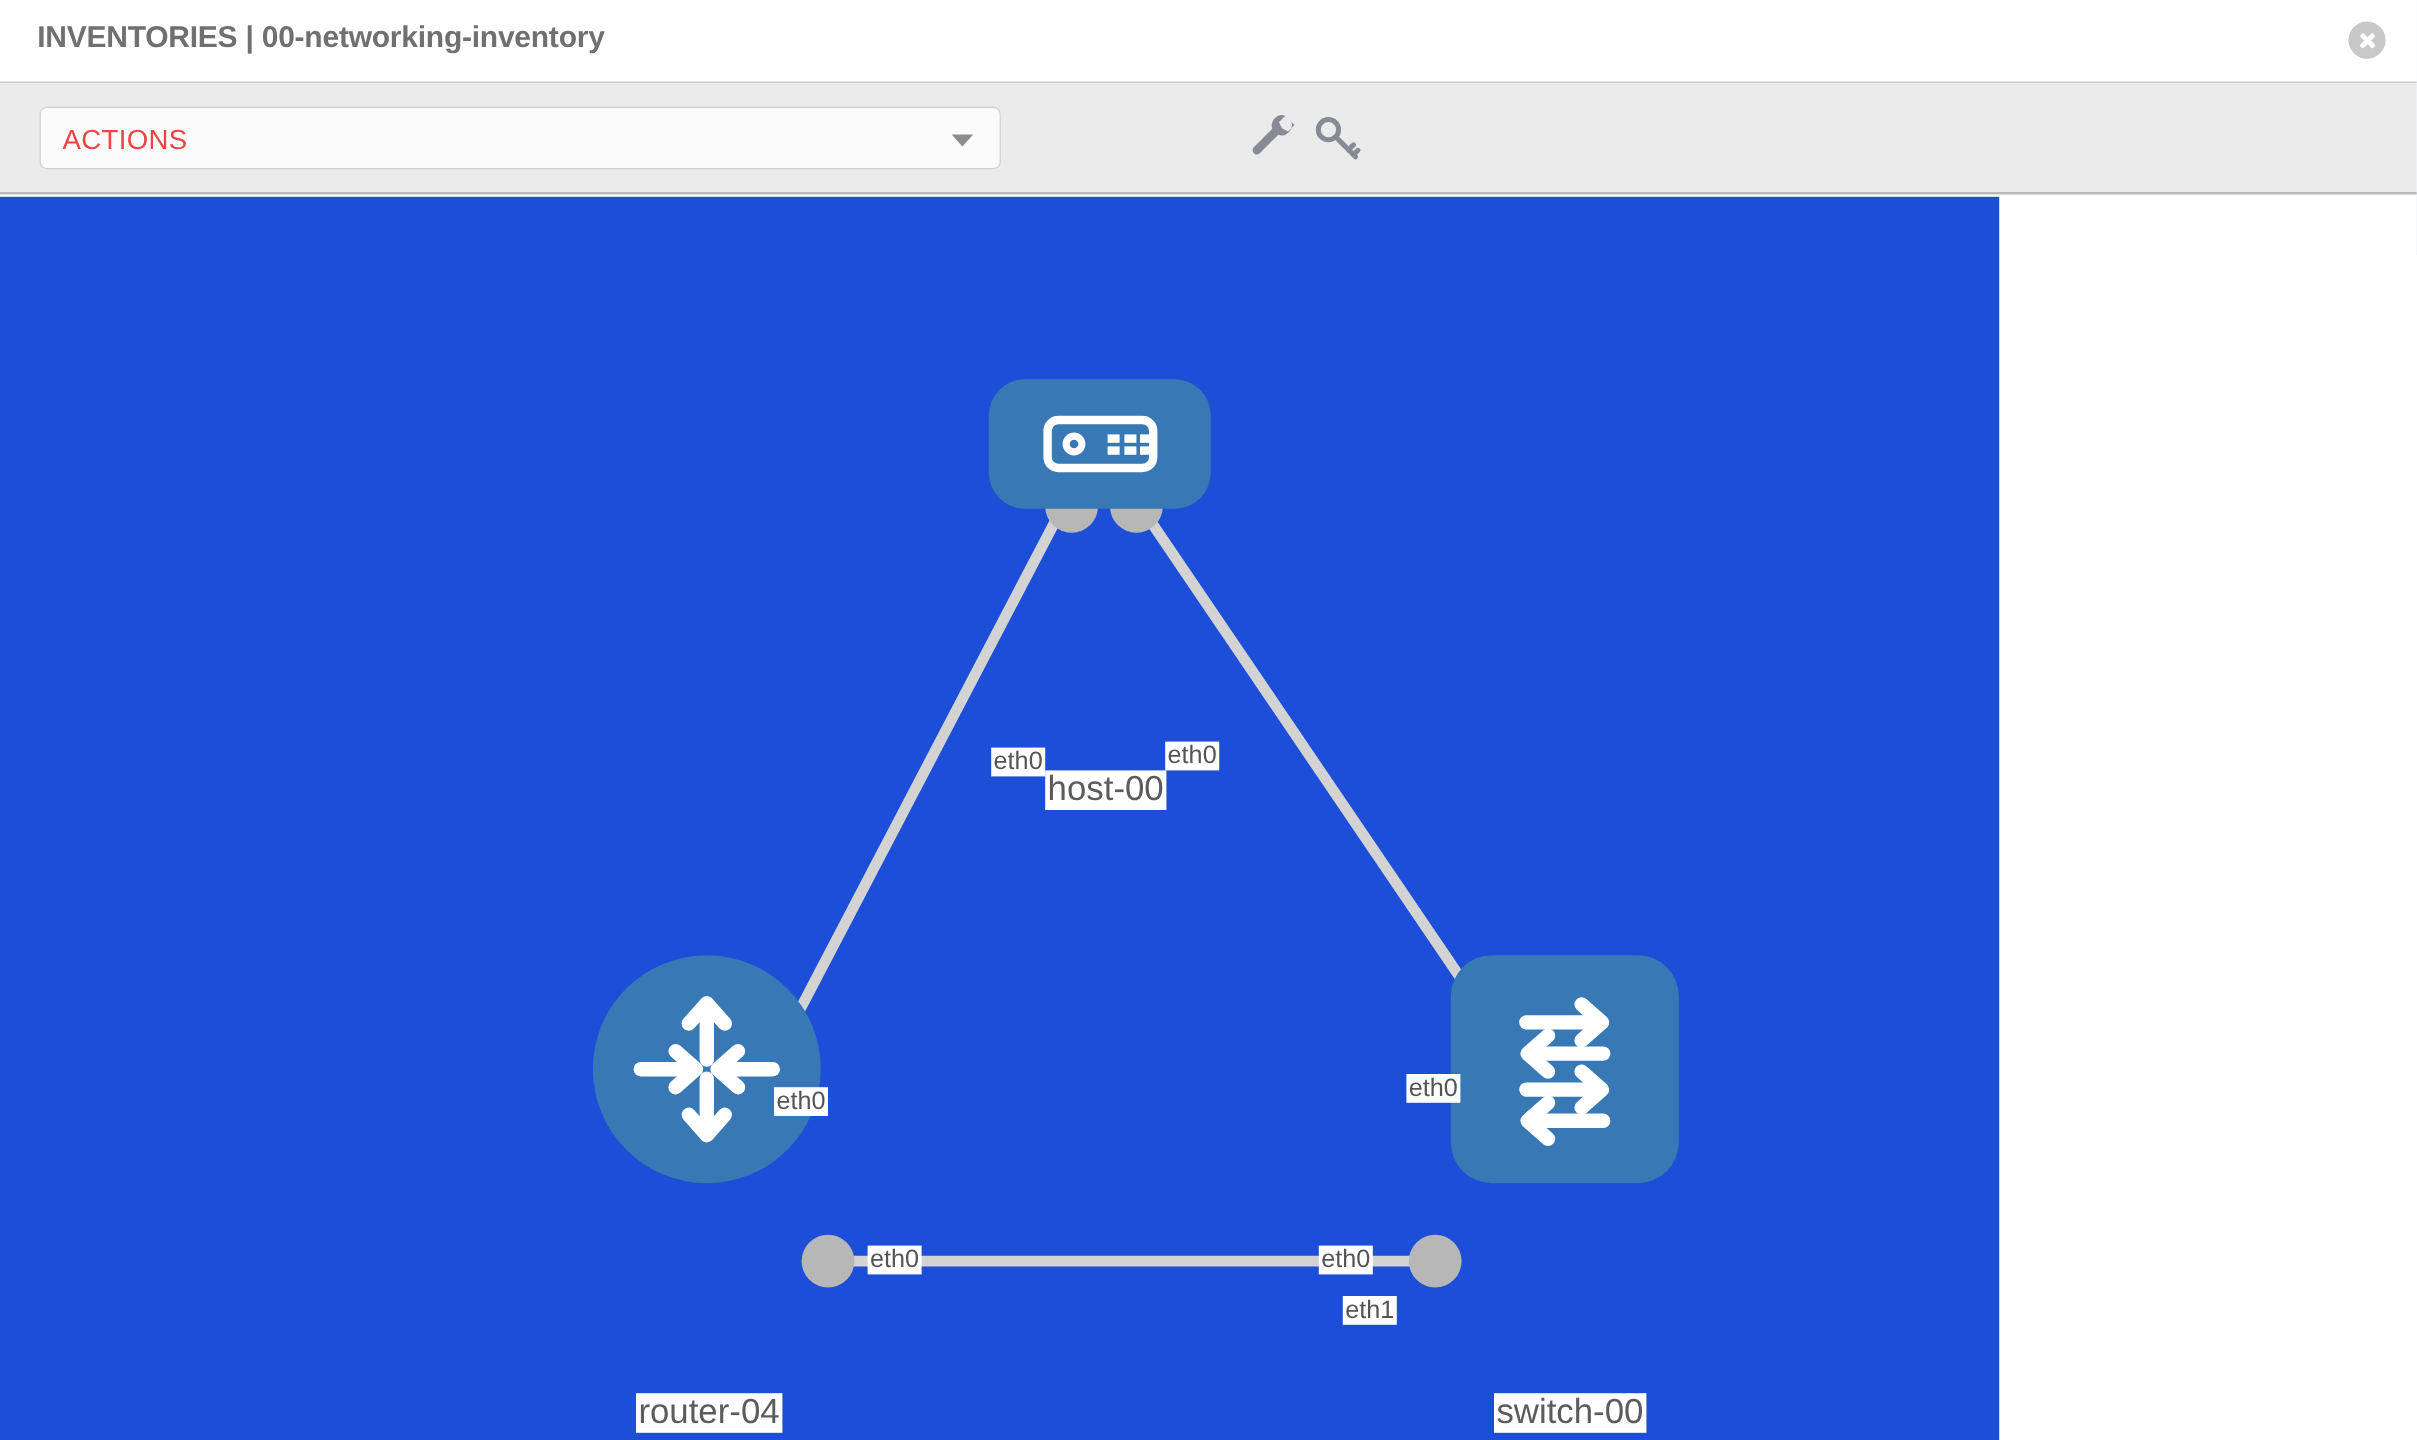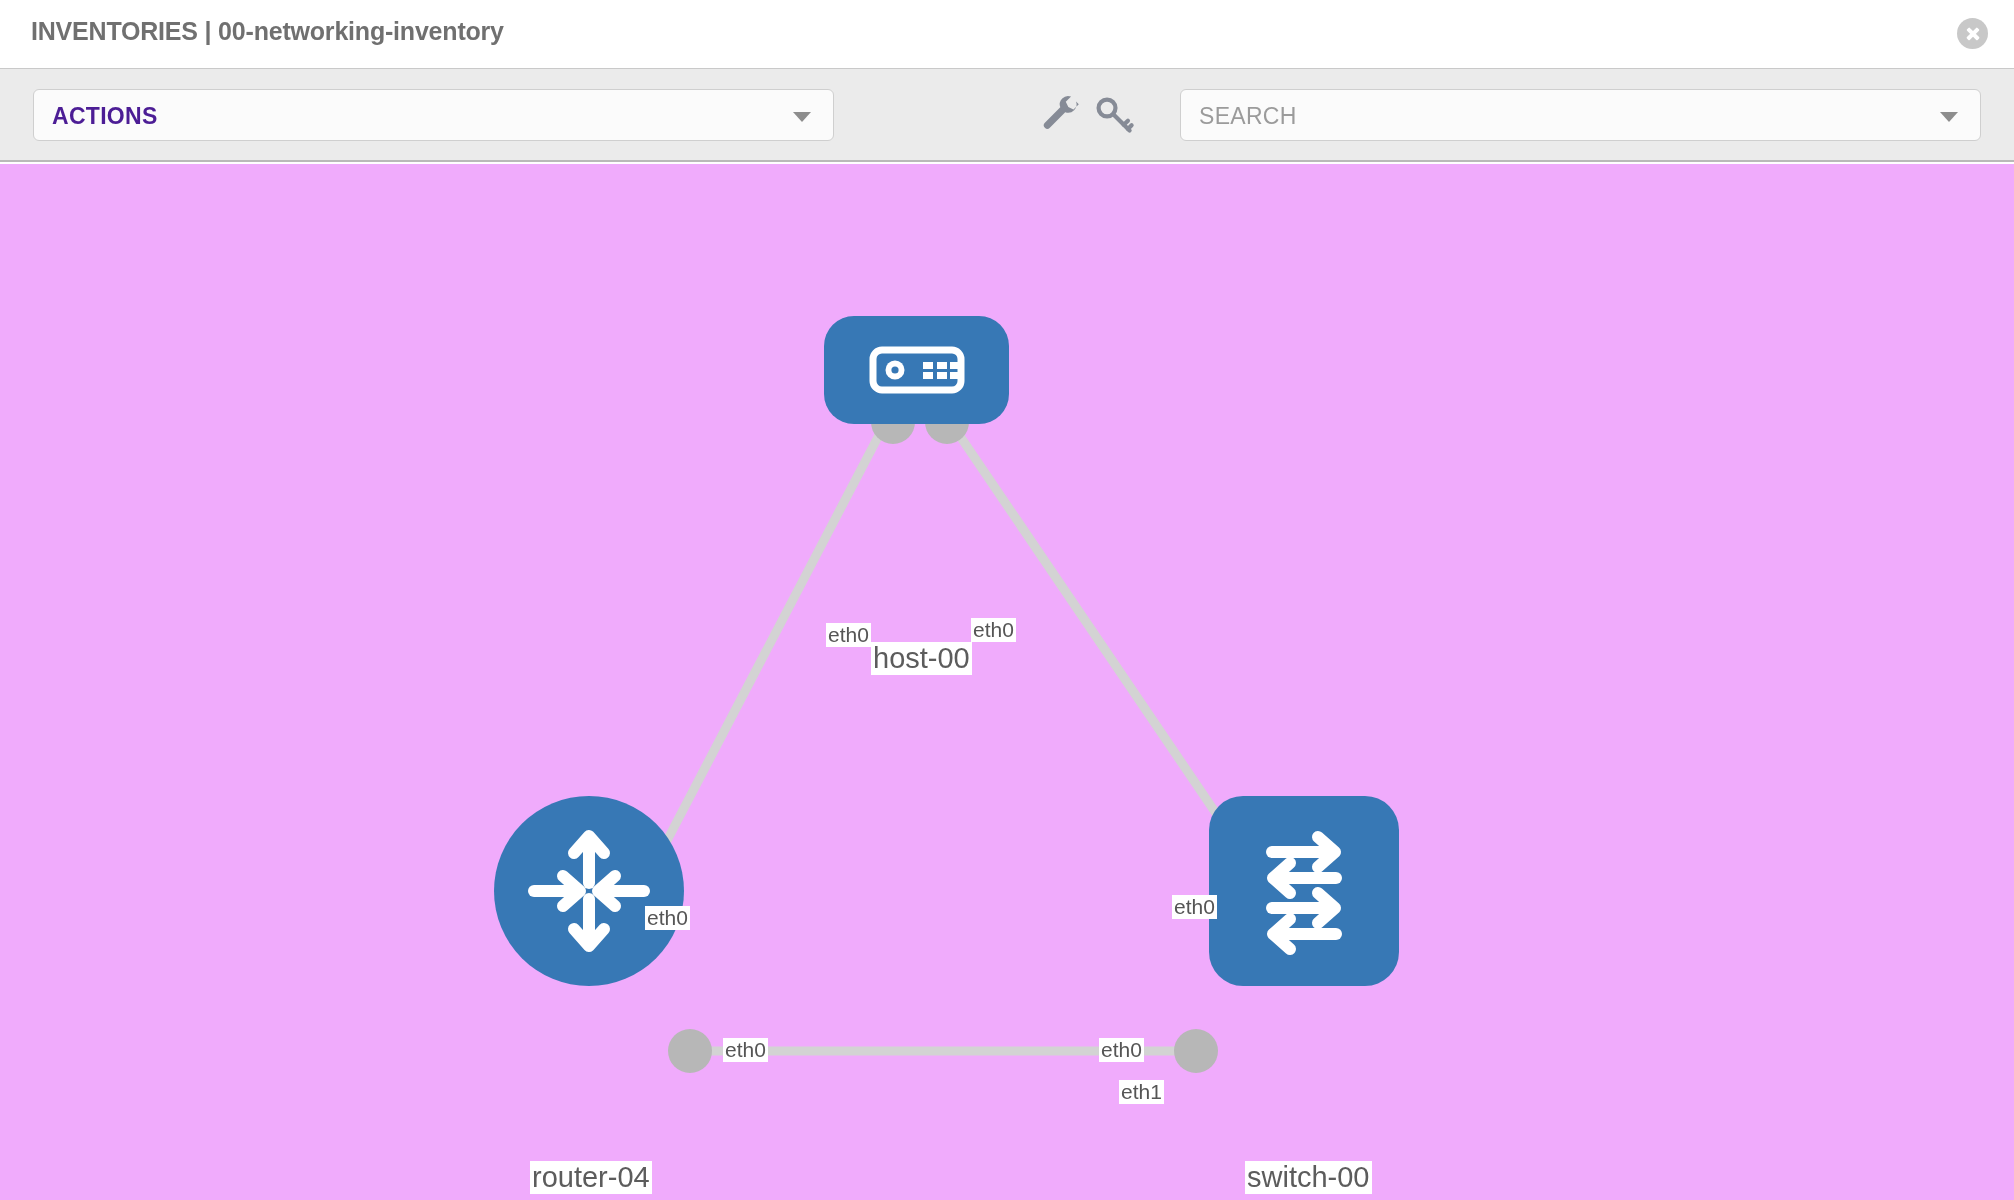--- a/index.html
+++ b/index.html
@@ -42,21 +42,21 @@
   }
   .actions-select {
     position: absolute; left: 33px; top: 20px;
     width: 801px; height: 52px;
     background: #fbfbfb;
     border: 1px solid #cfcfcf; border-radius: 6px;
     cursor: pointer;
   }
   .actions-label {
     position: absolute; left: 18px; top: 13px;
-    font-size: 23px; color: #4c1d95; letter-spacing: 0.3px; font-weight: bold;
+    font-size: 23px; color: #ef4444; letter-spacing: 0.3px;
   }
   .caret {
     position: absolute; right: 22px; top: 22px;
     width: 0; height: 0;
     border-left: 9px solid transparent;
     border-right: 9px solid transparent;
     border-top: 10px solid #8d8d8d;
   }
   .tool-icon {
     position: absolute; top: 24px; width: 44px; height: 44px;
@@ -75,22 +75,22 @@
   }
   .search-label {
     position: absolute; left: 18px; top: 13px;
     font-size: 23px; color: #9b9b9b; letter-spacing: 0.3px;
     pointer-events: none;
   }
 
   
   .canvas {
     position: absolute; left: 0; top: 164px;
-    width: 2014px; height: 1036px;
-    background: #f0abfc;
+    width: 1666px; height: 1036px;
+    background: #1d4ed8;
     overflow: hidden;
   }
   .topo-svg { position: absolute; left: 0; top: 0; width: 2014px; height: 1036px; }
 
   .iface-label {
     position: absolute;
     font-size: 21px; color: #555555;
     background: #ffffff;
     padding: 0 2px; white-space: nowrap;
     line-height: 1.15;
@@ -128,24 +128,20 @@
 
     <div class="tool-icon" id="key-btn">
       <svg viewBox="0 0 24 24" fill="none">
         <circle cx="8.2" cy="8.2" r="4.6" stroke="#868b96" stroke-width="2.3"></circle>
         <path d="M11.6 11.6 L20.5 20.5" stroke="#868b96" stroke-width="2.3" stroke-linecap="round"></path>
         <path d="M17.3 17.3 L19.6 15.1" stroke="#868b96" stroke-width="2.3" stroke-linecap="round"></path>
         <path d="M19.6 19.6 L21.6 17.6" stroke="#868b96" stroke-width="2.3" stroke-linecap="round"></path>
       </svg>
     </div>
 
-    <div class="search-box">
-      <div class="search-label">SEARCH</div>
-      <div class="caret"></div>
-    </div>
   </div>
 
   <div class="canvas">
 
     <svg class="topo-svg" viewBox="0 0 2014 1036">
       <defs>
 
         <g id="glyph-server">
           <rect x="-44" y="-20" width="88" height="40" rx="9" ry="9" fill="none" stroke="#ffffff" stroke-width="7"></rect>
           <circle cx="-22" cy="0" r="9.5" fill="#ffffff"></circle>

